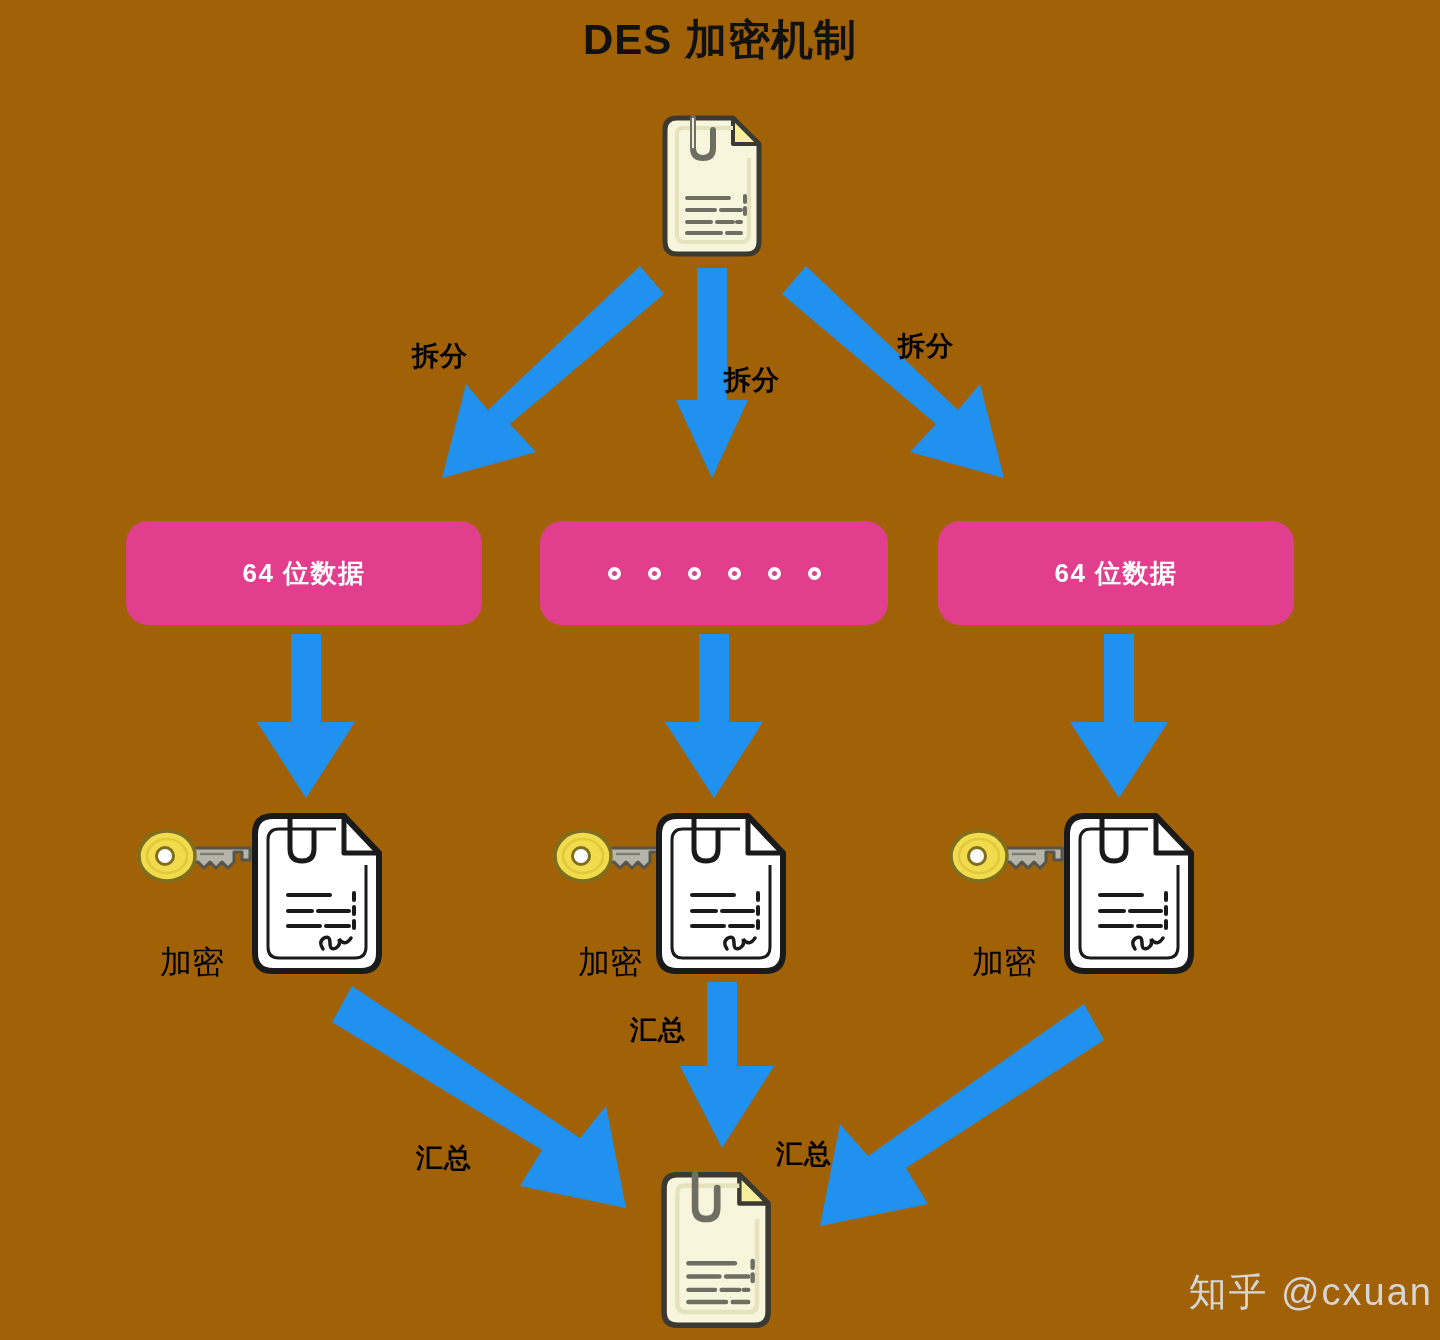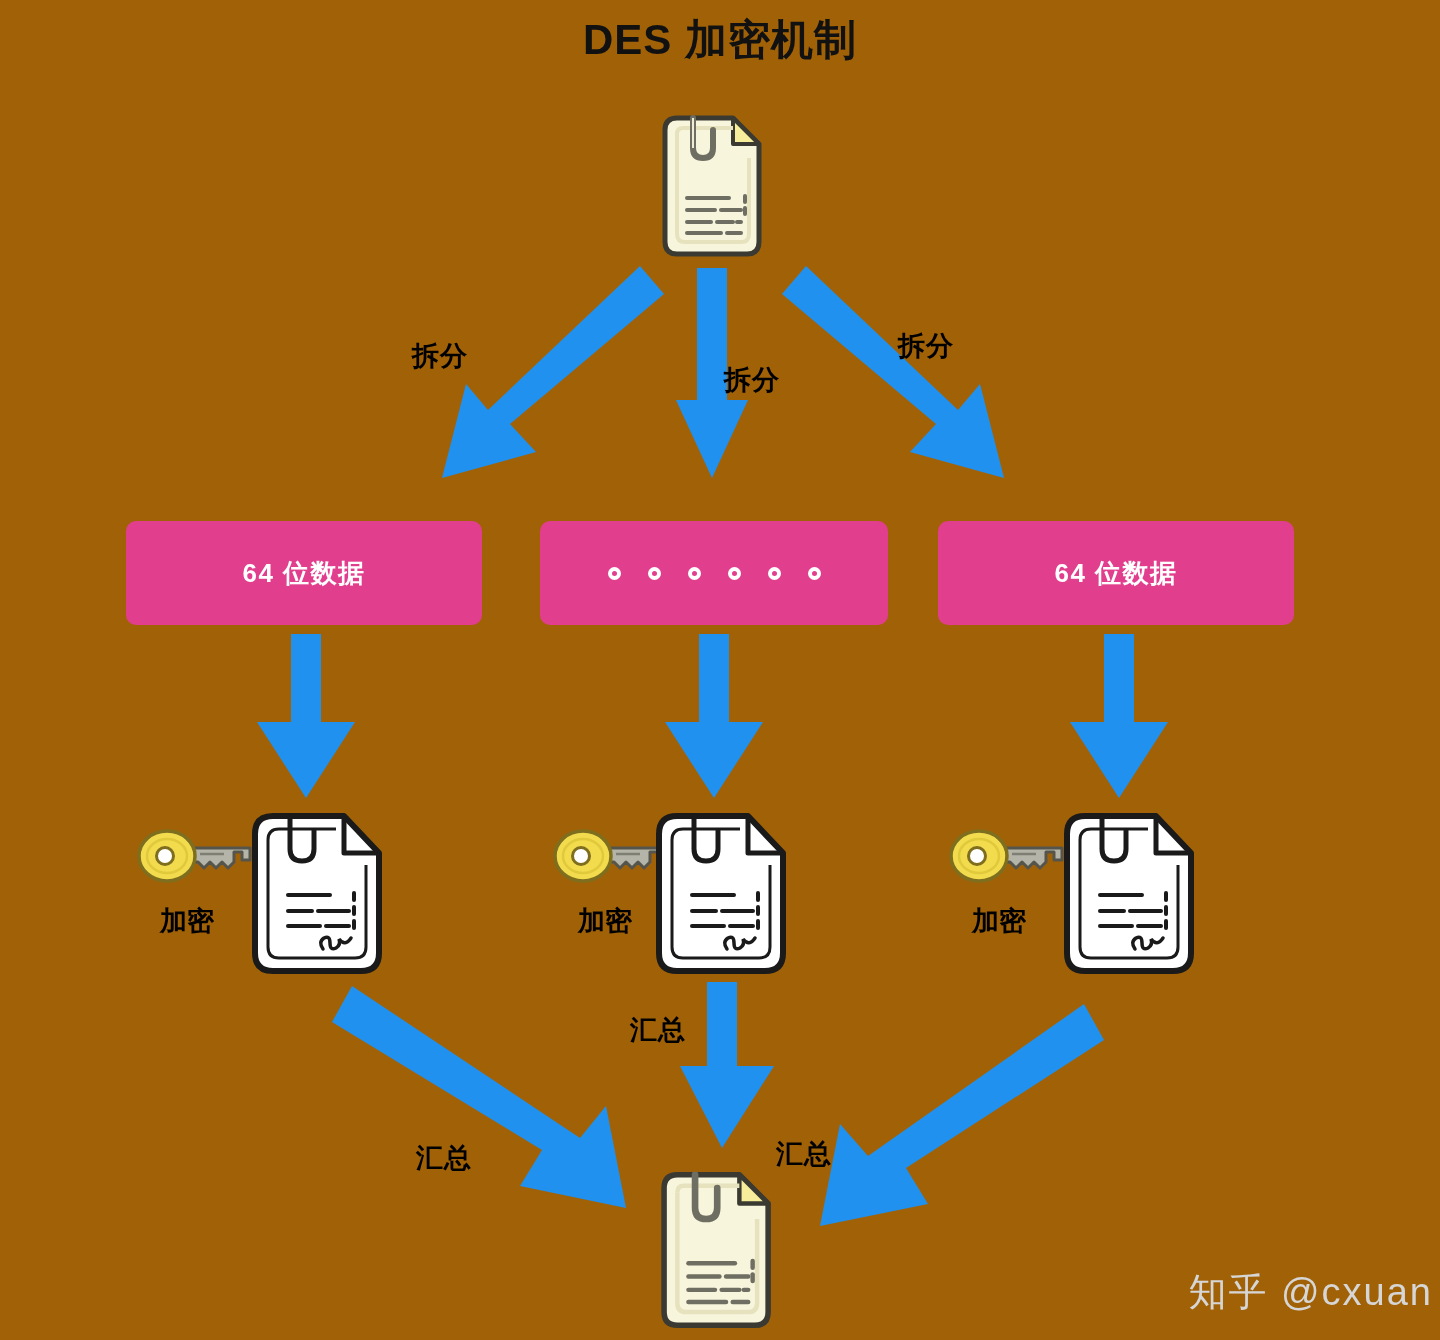--- a/index.html
+++ b/index.html
@@ -32,21 +32,21 @@
     font-weight: bold;
     color: #111111;
     letter-spacing: 1px;
     line-height: 56px;
     white-space: nowrap;
   }
 
   
   .pink-box {
     height: 104px;
-    border-radius: 10px;
+    border-radius: 22px;
     background: #E23E8E;
     display: flex;
     align-items: center;
     justify-content: center;
   }
   .pink-label {
     color: #ffffff;
     font-size: 26px;
     font-weight: bold;
     letter-spacing: 1.5px;
@@ -68,24 +68,25 @@
 
   
   .flow-label {
     font-size: 27px;
     font-weight: bold;
     color: #000000;
     white-space: nowrap;
     letter-spacing: 1px;
   }
   .enc-label {
-    font-size: 27px;
-    font-weight: bold;
+    font-size: 32px;
+    font-weight: normal;
     color: #000000;
     white-space: nowrap;
+    margin-top: 38px;
   }
 
   
   #watermark {
     right: 30px;
     bottom: 22px;
     font-size: 38px;
     color: #d6d6d6;
     letter-spacing: 2px;
     white-space: nowrap;

